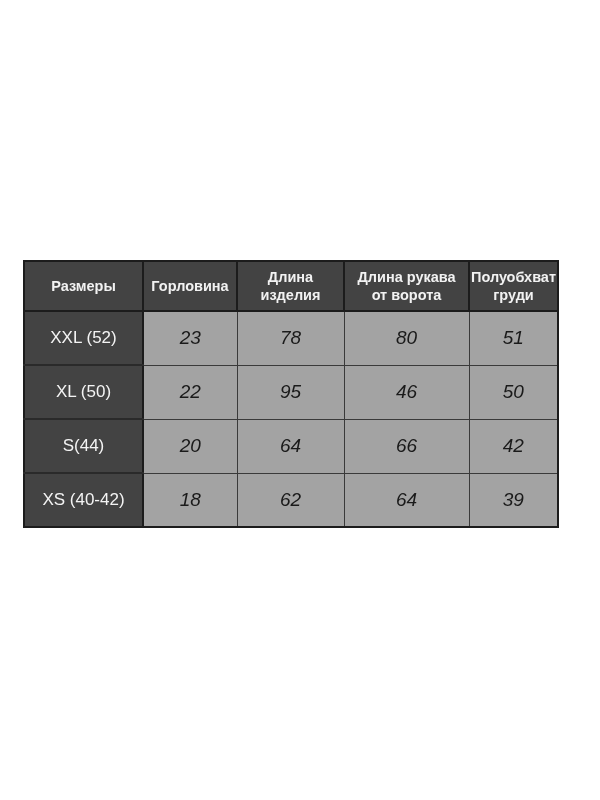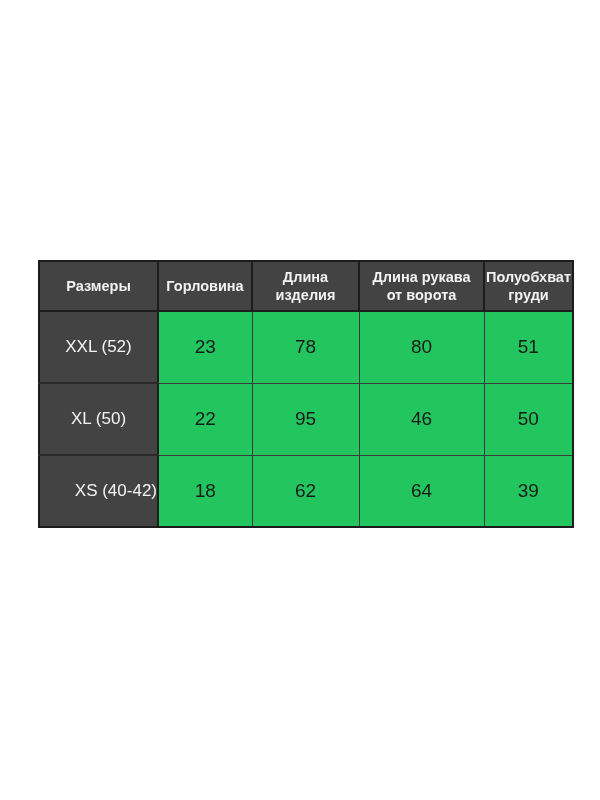--- a/index.html
+++ b/index.html
@@ -10,21 +10,21 @@
   body {
     width: 600px;
     height: 800px;
     position: relative;
     font-family: "Liberation Sans", "DejaVu Sans", sans-serif;
     overflow: hidden;
   }
 
   #size-table-wrap {
     position: absolute;
-    left: 38px;
+    left: 23px;
     top: 260px;
     width: 534px;
     height: 268px;
   }
 
   table.size-table {
     width: 100%;
     height: 100%;
     border-collapse: collapse;
     table-layout: fixed;
@@ -64,30 +64,31 @@
   
   tbody td.rowlabel {
     background: #434343;
     color: #f4f4f4;
     font-size: 17px;
     font-weight: normal;
     border-right: 2px solid #1c1c1c;
     border-bottom: 2px solid #2a2a2a;
     margin-left: 20px;
   }
-  tbody tr:last-child td.rowlabel { border-bottom: none; text-align: right; }
+  tbody tr:last-child td.rowlabel { border-bottom: none; }
 
   
   tbody td.num {
-    background: #22c55e;
+    background: #a3a3a3;
     color: #1a1a1a;
     font-size: 19px;
     font-weight: normal;
     border-right: 1.5px solid #3a3a3a;
     border-bottom: 1.5px solid #3a3a3a;
+    font-style: italic;
   }
   tbody td.num:last-child { border-right: none; }
   tbody tr:last-child td.num { border-bottom: none; }
 
   .hdr-line { display: block; }
 </style>
 </head>
 <body>
 
 <div id="size-table-wrap">
@@ -130,20 +131,27 @@
         <td class="num">51</td>
       </tr>
       <tr>
         <td class="rowlabel">XL (50)</td>
         <td class="num">22</td>
         <td class="num">95</td>
         <td class="num">46</td>
         <td class="num">50</td>
       </tr>
       <tr>
+        <td class="rowlabel">S(44)</td>
+        <td class="num">20</td>
+        <td class="num">64</td>
+        <td class="num">66</td>
+        <td class="num">42</td>
+      </tr>
+      <tr>
         <td class="rowlabel">XS (40-42)</td>
         <td class="num">18</td>
         <td class="num">62</td>
         <td class="num">64</td>
         <td class="num">39</td>
       </tr>
     </tbody>
   </table>
 </div>
 

